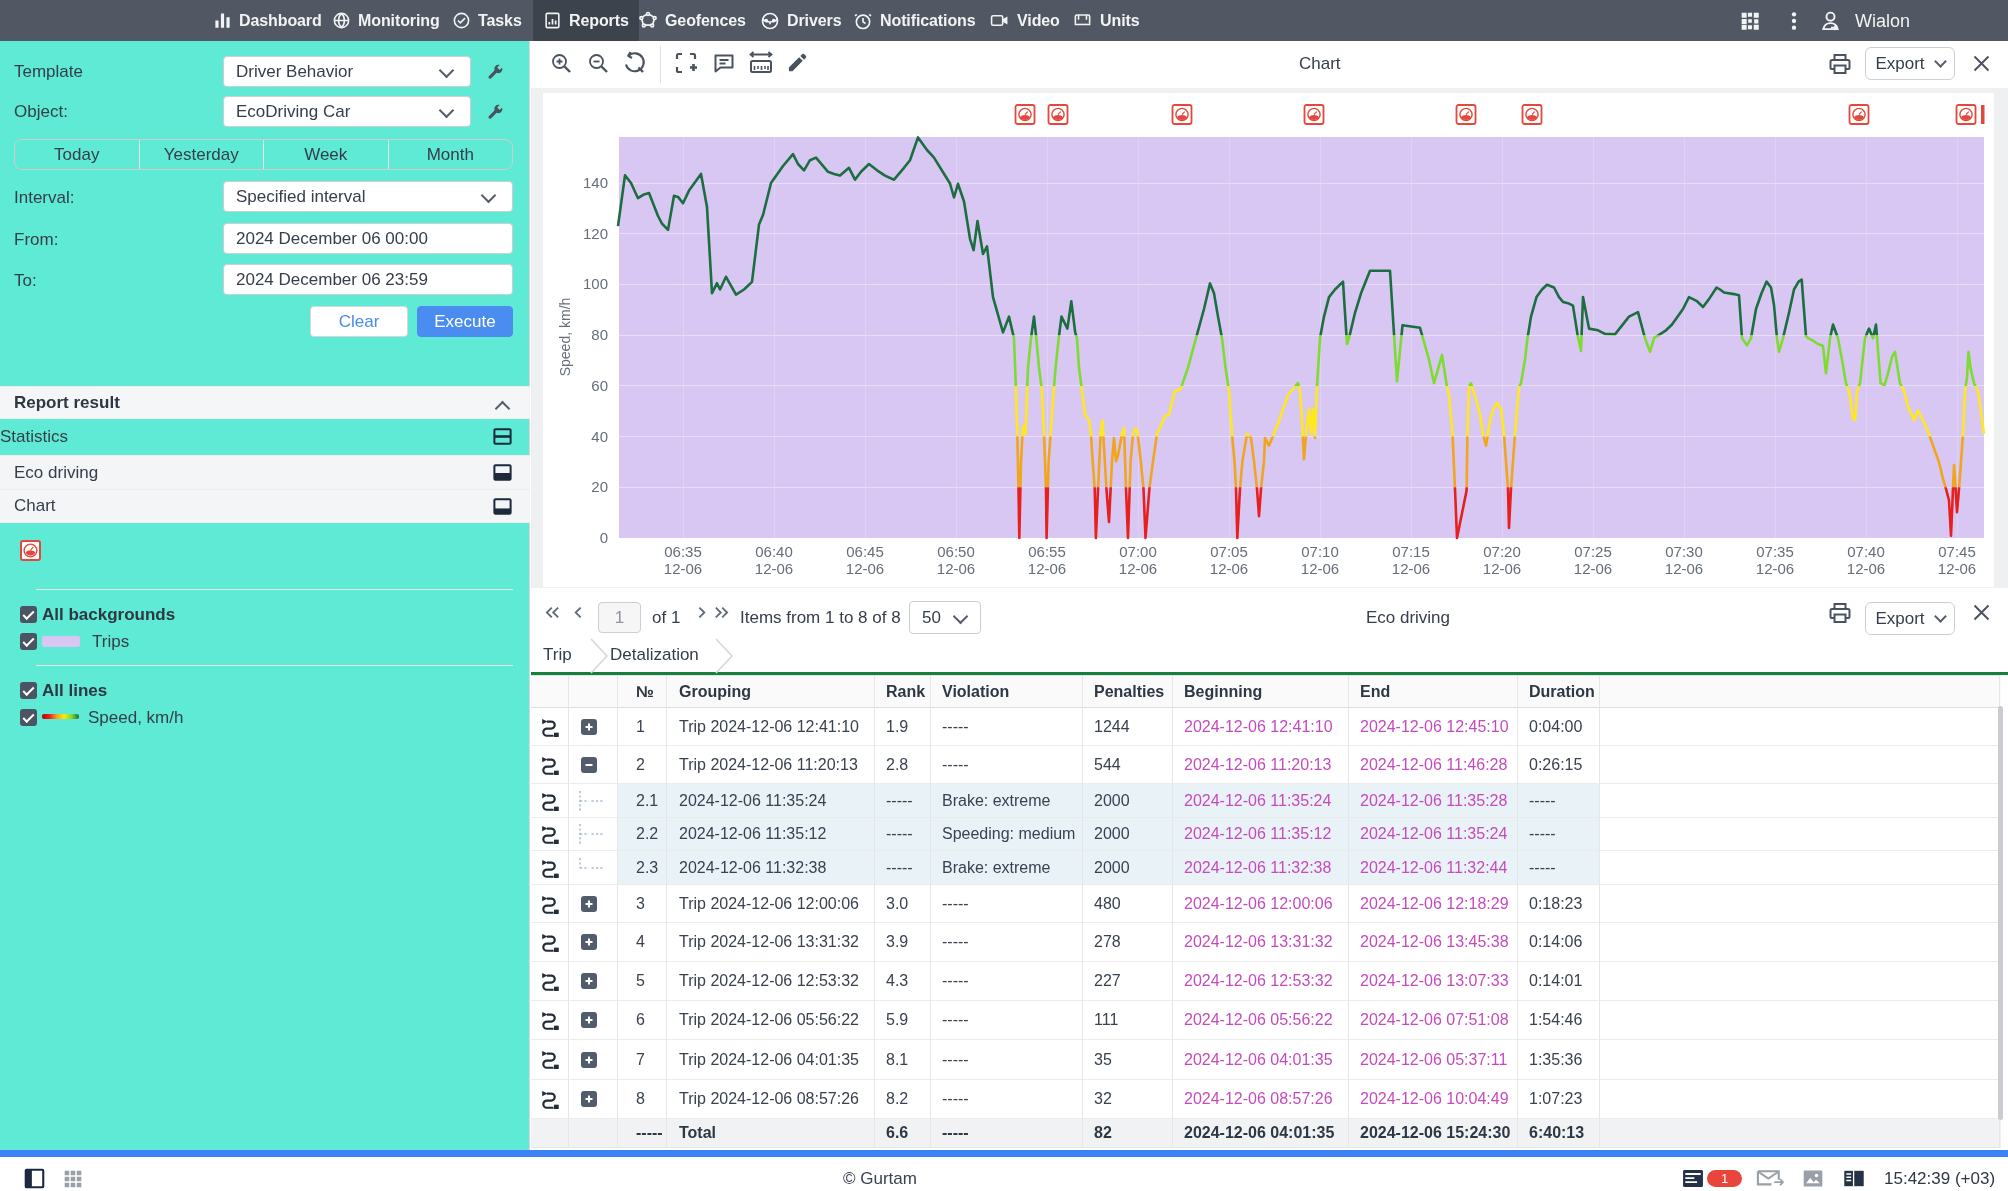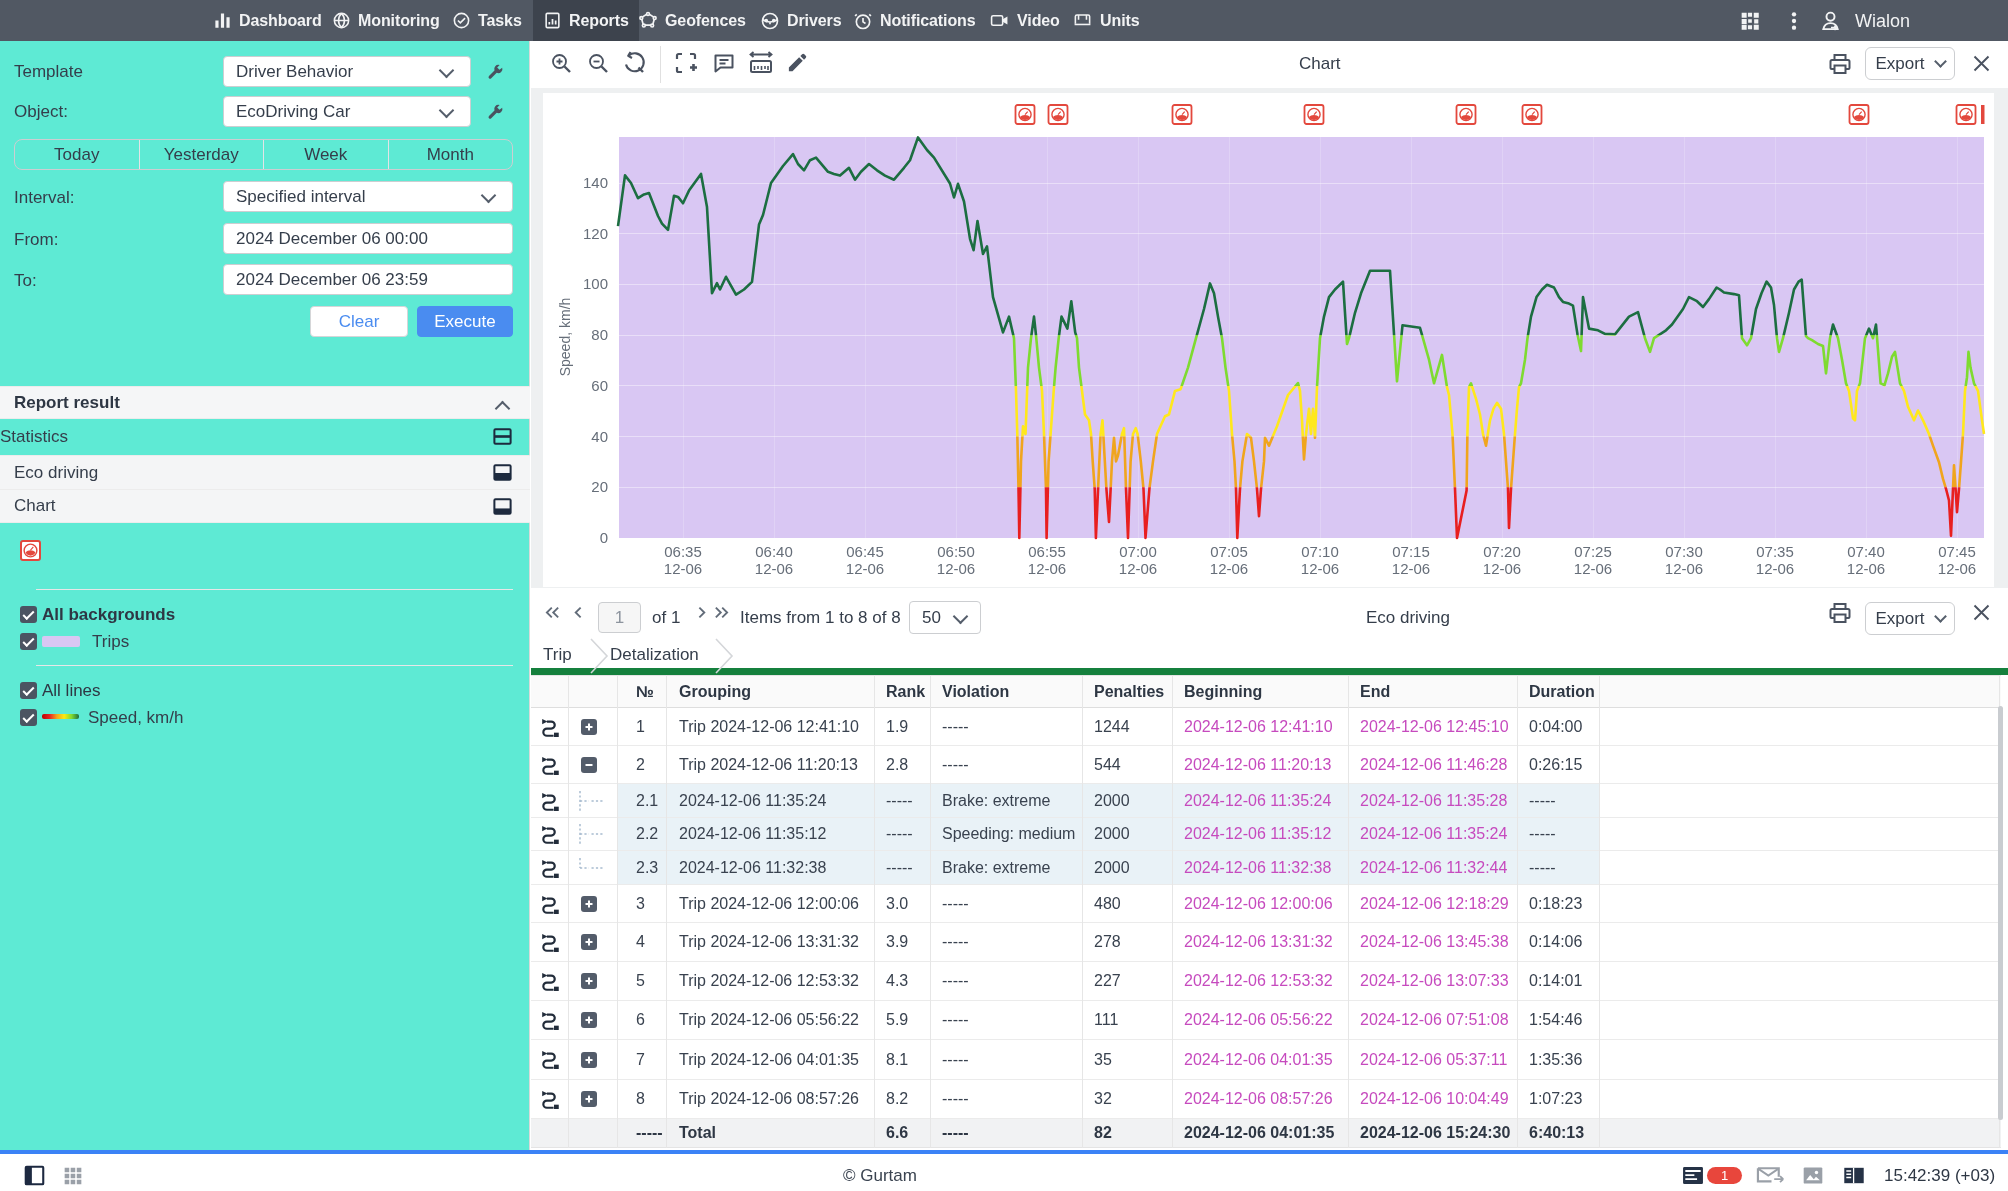--- a/index.html
+++ b/index.html
@@ -31,21 +31,21 @@
 
 #main { position:absolute; left:531px; top:41px; width:1477px; height:1109px; background:#eef0f1; }
 .panelhead { position:absolute; left:0; width:1477px; background:#fff; }
 .title { font-size:17px; color:#353e4b; }
 .exportbtn { position:absolute; border:1px solid #ccced1; border-radius:4px; background:#fff; font-size:17px; color:#353e4b; display:flex; align-items:center; justify-content:center; }
 
 #rtable { position:absolute; left:0; top:0; width:1477px; }
 .trow { position:absolute; left:0; width:1470px; font-size:16px; color:#39424f; }
 .mag { color:#c64abe; }
 
-#foot { position:absolute; left:0; top:1150px; width:2008px; height:41px; background:#fff; border-top:4px solid #3b82f6; }
+#foot { position:absolute; left:0; top:1150px; width:2008px; height:41px; background:#fff; border-top:7px solid #3b82f6; }
 </style>
 </head>
 <body>
 <div id="app">
 <div id="nav">
 <div class="menu">
         <div class="nitem" style="left:213px"><svg width="19" height="19" viewBox="0 0 24 24" fill="#f2f3f4">
             <path d="M3 12h4v9H3zM10 3h4v18h-4zM17 8h4v13h-4z"></path>
           </svg>Dashboard</div>
         <div class="nitem" style="left:332px"><svg width="19" height="19" viewBox="0 0 24 24" fill="none" stroke="#f2f3f4" stroke-width="2">
@@ -166,21 +166,21 @@
           <path d="M12 11.5l4-4.5" stroke="#e3483d" stroke-width="1.6"></path>
         </svg></div>
 <div class="abs" style="left:36px;top:548px;width:477px;border-top:1px solid #e7e7e7"></div>
 <div class="cb" style="left:20px;top:565px"></div>
 <div class="abs" style="left:42px;top:564px;font-size:17px;font-weight:bold;color:#2e3744">All backgrounds</div>
 <div class="cb" style="left:20px;top:592px"></div>
 <div class="abs" style="left:42px;top:595px;width:38px;height:11px;background:#d9c7f3;border-radius:2px"></div>
 <div class="abs" style="left:92px;top:591px;font-size:17px;color:#353e4b">Trips</div>
 <div class="abs" style="left:36px;top:624px;width:477px;border-top:1px solid #e7e7e7"></div>
 <div class="cb" style="left:20px;top:641px"></div>
-<div class="abs" style="left:42px;top:640px;font-size:17px;font-weight:normal;color:#2e3744">All lines</div>
+<div class="abs" style="left:42px;top:640px;font-size:17px;font-weight:bold;color:#2e3744">All lines</div>
 <div class="cb" style="left:20px;top:668px"></div>
 <div class="abs" style="left:42px;top:673px;width:37px;height:5px;border-radius:2px;background:linear-gradient(90deg,#b00,#e81f1f,#f0a51d,#fde910,#7edb30,#1c6e41)"></div>
 <div class="abs" style="left:88px;top:667px;font-size:17px;color:#353e4b">Speed, km/h</div>
 </div>
 <div id="main">
 <div class="panelhead" style="top:0;height:47px">
 <svg class="abs" style="left:18px;top:10px" width="24" height="24" viewBox="0 0 24 24" fill="none" stroke="#4a5260" stroke-width="1.8">
           <circle cx="10.5" cy="10.5" r="6.5"></circle>
           <path d="M15.5 15.5L21 21" stroke-width="2.4"></path>
           <path d="M7.5 10.5h6M10.5 7.5v6"></path>
@@ -380,21 +380,21 @@
 <div class="title abs" style="left:817px;top:20px;width:120px;text-align:center">Eco driving</div>
 <svg class="abs" style="left:1297px;top:13px" width="24" height="24" viewBox="0 0 24 24" fill="none" stroke="#4a5260" stroke-width="2">
           <path d="M6.5 8V3h11v5M6.5 17H3.5a1 1 0 01-1-1V9.5a1.5 1.5 0 011.5-1.5h16a1.5 1.5 0 011.5 1.5V16a1 1 0 01-1 1h-3"></path>
           <rect x="6.5" y="13.5" width="11" height="7.5"></rect>
         </svg>
 <div class="exportbtn" style="left:1334px;top:14px;width:90px;height:33px;border-radius:6px">Export<span class="chev" style="width:9px;height:9px;margin-left:11px;margin-top:-4px"></span></div>
 <svg class="abs" style="left:1440px;top:14px" width="21" height="21" viewBox="0 0 24 24" stroke="#4a5260" stroke-width="2.2">
           <path d="M4 4l16 16M20 4L4 20"></path>
         </svg>
 </div>
-<div class="panelhead" style="top:596px;height:38px;border-bottom:7px solid #15803d">
+<div class="panelhead" style="top:596px;height:38px;border-bottom:3px solid #15803d">
 <div class="abs title" style="left:12px;top:8px">Trip</div>
 <svg class="abs" style="left:55px;top:1px" width="26" height="36" viewBox="0 0 26 36" fill="none" stroke="#d4d6d9" stroke-width="1.6">
           <path d="M5 1l16 17L5 35"></path>
         </svg>
 <div class="abs title" style="left:79px;top:8px">Detalization</div>
 <svg class="abs" style="left:180px;top:1px" width="26" height="36" viewBox="0 0 26 36" fill="none" stroke="#d4d6d9" stroke-width="1.6">
           <path d="M5 1l16 17L5 35"></path>
         </svg>
 </div>
 <div class="abs" style="left:0;top:634px;width:1477px;height:475px;background:#fff"></div>

